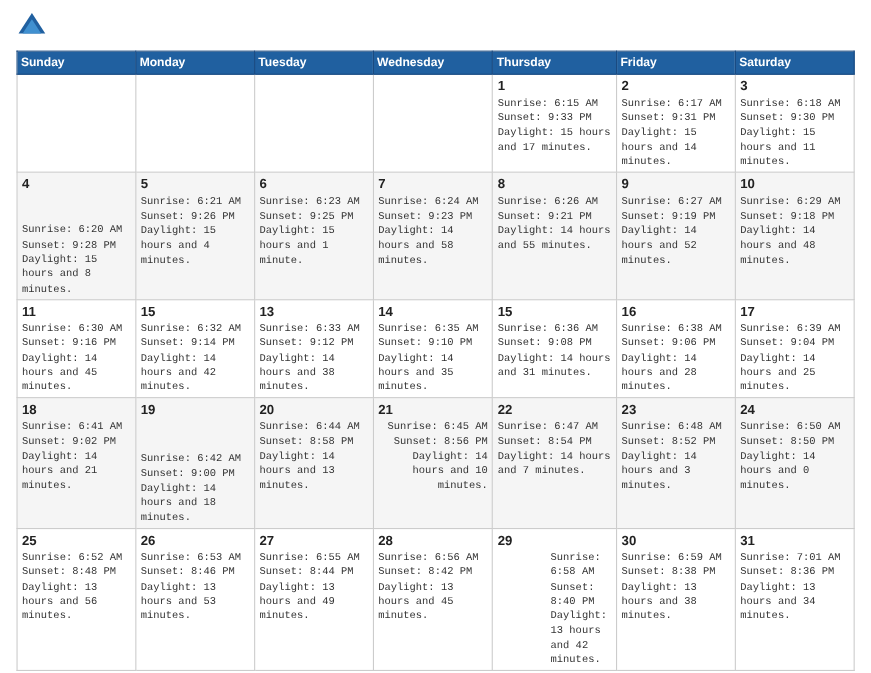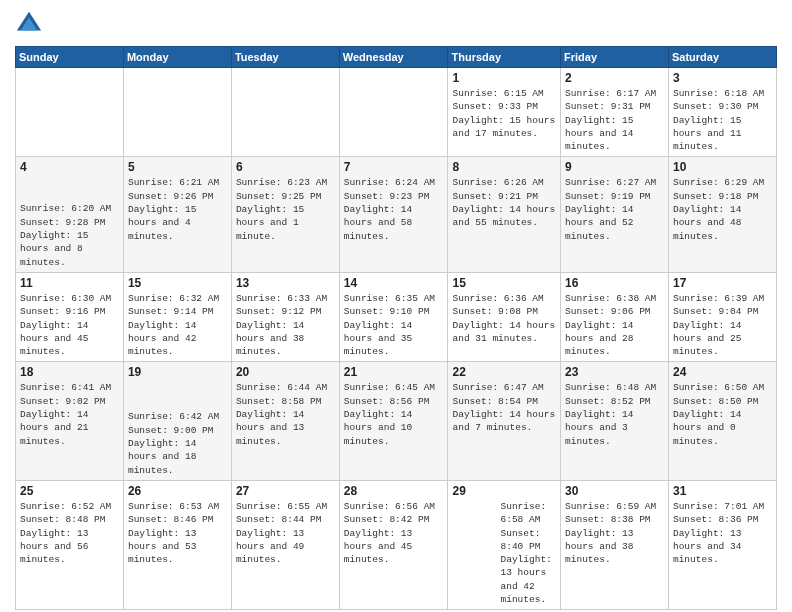--- a/index.html
+++ b/index.html
@@ -253,21 +253,21 @@
 Daylight: 14 hours and 18 minutes.</div>
           </td>
           <td>
             <div class="day-num">20</div>
             <div class="day-info" style="white-space: pre-line;">Sunrise: 6:44 AM
 Sunset: 8:58 PM
 Daylight: 14 hours and 13 minutes.</div>
           </td>
           <td>
             <div class="day-num">21</div>
-            <div class="day-info" style="white-space: pre-line;">Sunrise: 6:45 AM
+            <div class="day-info" style="white-space: pre-line; text-align: right;">Sunrise: 6:45 AM
 Sunset: 8:56 PM
 Daylight: 14 hours and 10 minutes.</div>
           </td>
           <td>
             <div class="day-num">22</div>
             <div class="day-info" style="white-space: pre-line;">Sunrise: 6:47 AM
 Sunset: 8:54 PM
 Daylight: 14 hours and 7 minutes.</div>
           </td>
           <td>

